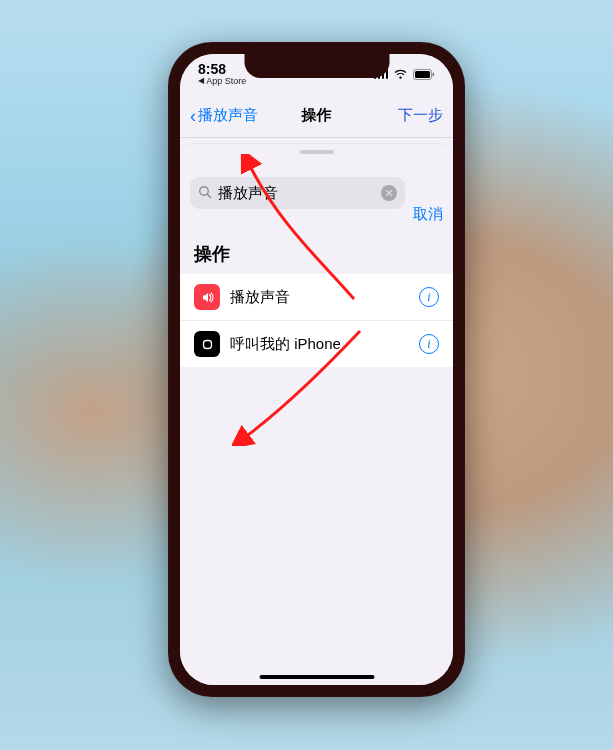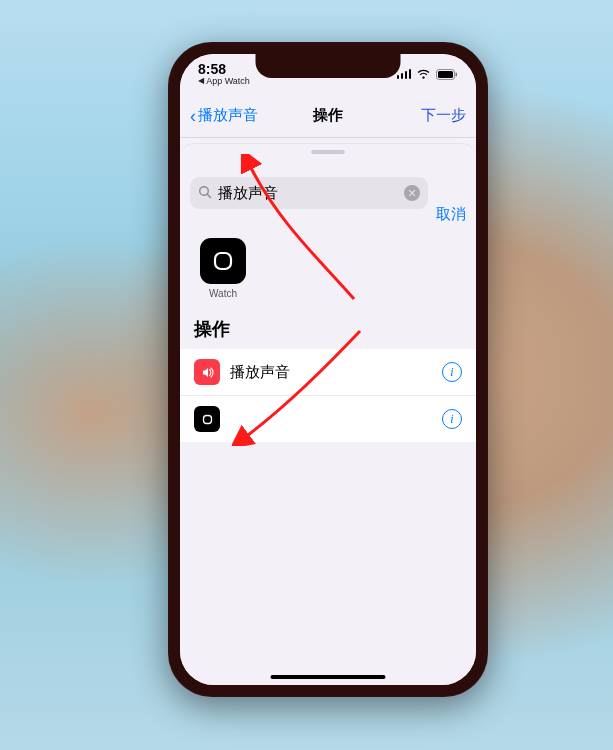--- a/index.html
+++ b/index.html
@@ -18,21 +18,21 @@
     position: absolute;
     inset: 0;
     background: radial-gradient(ellipse at 75% 50%, rgba(210,160,125,0.9) 0%, rgba(195,145,110,0.85) 25%, rgba(0,0,0,0) 55%),
                 radial-gradient(ellipse at 15% 55%, rgba(205,155,120,0.85) 0%, rgba(0,0,0,0) 30%);
   }
 
   .phone {
     position: absolute;
     left: 168px;
     top: 42px;
-    width: 320px;
+    width: 297px;
     height: 655px;
     background: #2b0c0b;
     border-radius: 44px;
     box-shadow: 0 10px 35px rgba(0,0,0,0.45), inset 0 0 4px rgba(255,255,255,0.05);
     padding: 12px;
     box-sizing: border-box;
   }
 
   .screen {
     width: 100%;
@@ -200,21 +200,21 @@
 
 <div class="phone">
   <div class="screen">
     <div class="notch"></div>
 
     <div class="status-bar">
       <div class="status-left">
         <div class="status-time">8:58</div>
         <div class="status-breadcrumb">
           <span style="font-size:8px;">◀</span>
-          <span>App Watch</span>
+          <span>App Store</span>
         </div>
       </div>
       <div class="status-right">
         <div class="signal-bars">
           <span></span>
             <span></span>
             <span></span>
             <span></span>
         </div>
         <div class="wifi-icon">
@@ -254,31 +254,20 @@
           </span>
           <span class="search-input-text">播放声音</span>
           <span class="search-clear">
             <span>✕</span>
           </span>
         </div>
         <div class="cancel-text">取消</div>
       </div>
 
 
-      <div class="app-grid">
-        <div class="app-item">
-          <div class="app-icon">
-            <svg viewBox="0 0 28 28">
-                <rect x="6" y="6" width="16" height="16" rx="6" fill="none" stroke="#fff" stroke-width="2.2"></rect>
-                <rect x="9" y="9" width="10" height="10" rx="4" fill="#000"></rect>
-              </svg>
-          </div>
-          <div class="app-label">Watch</div>
-        </div>
-      </div>
 
       <div class="section-header">操作</div>
 
       <div class="action-list">
         <div class="action-row">
           <div class="action-icon red">
             <svg viewBox="0 0 15 15">
                 <path d="M3 5.5h2l3-2.5v9l-3-2.5H3z" fill="#fff"></path>
                 <path d="M9.5 4.5a4 4 0 010 6M11 3a6 6 0 010 9" stroke="#fff" stroke-width="1.1" fill="none" stroke-linecap="round"></path>
               </svg>
@@ -287,20 +276,21 @@
           <div class="action-info">
             <span>i</span>
           </div>
         </div>
         <div class="action-row">
           <div class="action-icon black">
             <svg viewBox="0 0 15 15">
                 <rect x="3.5" y="3.5" width="8" height="8" rx="3" fill="none" stroke="#fff" stroke-width="1.3"></rect>
               </svg>
           </div>
+          <span>呼叫我的 iPhone</span>
           <div class="action-info">
             <span>i</span>
           </div>
         </div>
       </div>
 
       <div class="home-indicator"></div>
     </div>
 
     <svg class="arrow" style="left:54px; top:100px; width:130px; height:150px;" viewBox="0 0 130 150">

